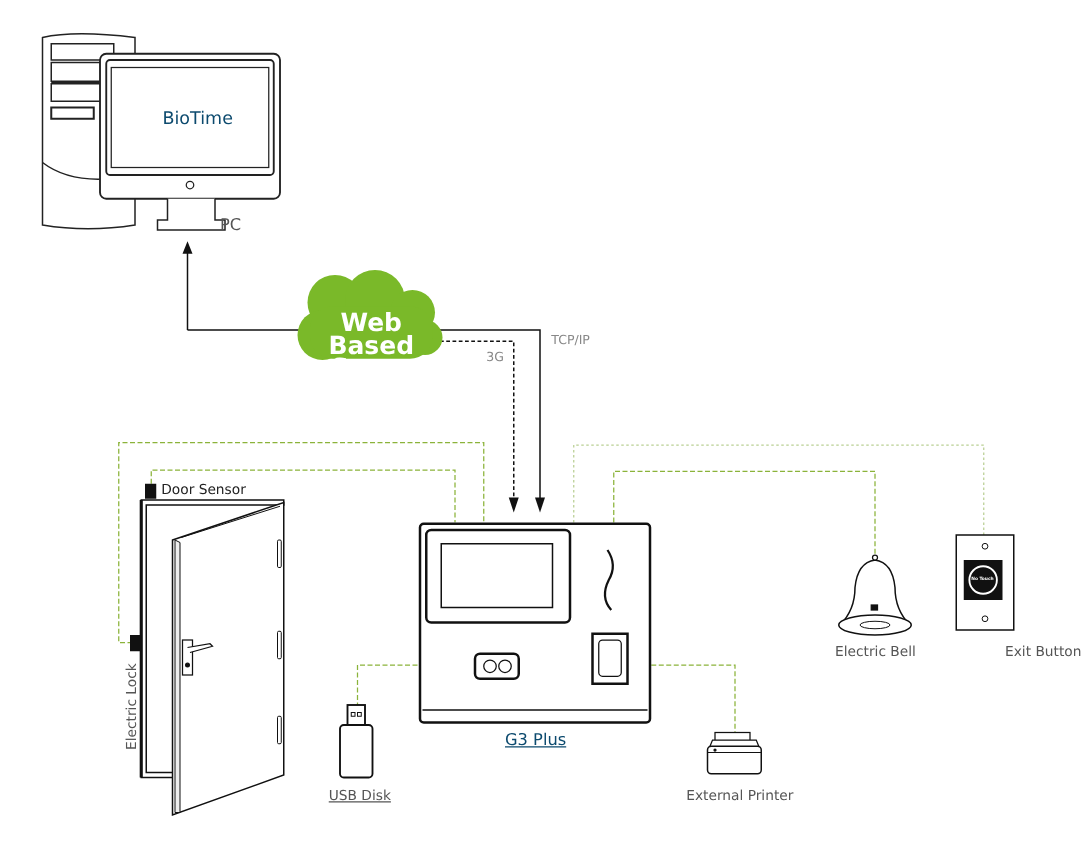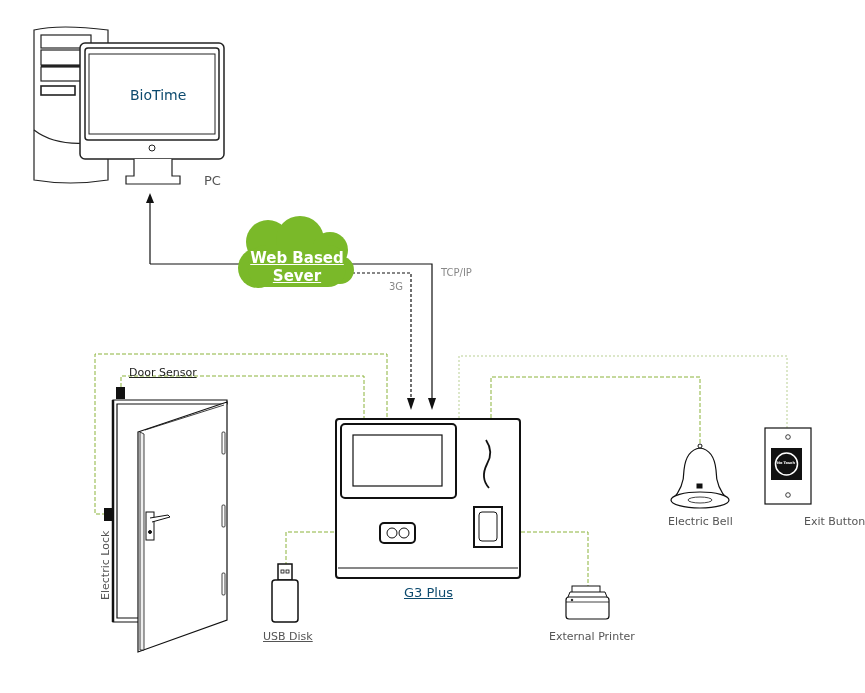--- a/index.html
+++ b/index.html
@@ -1,21 +1,21 @@
 <!DOCTYPE html>
 <html><head>
 <meta charset="utf-8">
 <style>
   html, body { margin: 0; padding: 0; background: #ffffff; }
   body { width: 865px; height: 693px; position: relative; overflow: hidden; font-family: "DejaVu Sans", sans-serif; }
   svg { position: absolute; left: 0; top: 0; }
   .lbl { position: absolute; color: #555; font-size: 11px; font-family: "DejaVu Sans", sans-serif; white-space: nowrap; }
   .lbl-dark { color: #222; }
   .lbl-big { font-size: 13px; color: #0c4a6e; }
-  .cloud-text { position: absolute; color: #fff; font-size: 15px; font-weight: bold; text-align: center; line-height: 18px; width: 120px; text-decoration: underline; }
+  .cloud-text { position: absolute; color: #fff; font-size: 20px; font-weight: bold; text-align: center; line-height: 18px; width: 120px; }
   .vert { transform: rotate(-90deg); transform-origin: left top; }
 </style>
 </head>
 <body>
 
 <svg width="865" height="693" viewBox="0 0 865 693">
 
   <g fill="#fff" stroke="#222" stroke-width="1.2">
     <path d="M34,30 Q60,24 108,30 L108,180 Q70,186 34,180 Z"></path>
     <rect x="41" y="35" width="50" height="13"></rect>
@@ -132,31 +132,31 @@
   <g>
     <rect x="765" y="428" width="46" height="76" fill="#fff" stroke="#111" stroke-width="1.2"></rect>
     <circle cx="788" cy="437" r="2.3" fill="#fff" stroke="#111" stroke-width="0.8"></circle>
     <rect x="771" y="448" width="31" height="32" fill="#111"></rect>
     <circle cx="786.5" cy="464" r="11" fill="#111" stroke="#fff" stroke-width="1.5"></circle>
     <circle cx="788" cy="495" r="2.3" fill="#fff" stroke="#111" stroke-width="0.8"></circle>
   </g>
 </svg>
 
 <div class="lbl lbl-big" style="left:130px;top:87px;font-size:14px;">BioTime</div>
-<div class="lbl" style="left:204px;top:173px;font-size:13px;">PC</div>
+<div class="lbl" style="left:176px;top:173px;font-size:13px;">PC</div>
 
 <div class="cloud-text" style="left:237px;top:249px;">
   <div>Web Based</div>
   <div>Sever</div>
 </div>
 
 <div class="lbl" style="left:441px;top:267px;font-size:10px;color:#888;">TCP/IP</div>
 <div class="lbl" style="left:389px;top:281px;font-size:10px;color:#888;">3G</div>
 
-<div class="lbl lbl-dark" style="left:129px;top:366px;text-decoration:underline;">Door Sensor</div>
+<div class="lbl lbl-dark" style="left:129px;top:385px;">Door Sensor</div>
 <div class="lbl vert" style="left:99px;top:600px;">Electric Lock</div>
 
 <div class="lbl lbl-big" style="left:404px;top:585px;text-decoration:underline;">G3 Plus</div>
 
 <div class="lbl" style="left:263px;top:630px;text-decoration:underline;">USB Disk</div>
 <div class="lbl" style="left:549px;top:630px;">External Printer</div>
 <div class="lbl" style="left:668px;top:515px;">Electric Bell</div>
 <div class="lbl" style="left:804px;top:515px;">Exit Button</div>
 
 <div class="lbl" style="left:777px;top:461px;font-size:3.5px;color:#fff;font-weight:bold;">No Touch</div>

